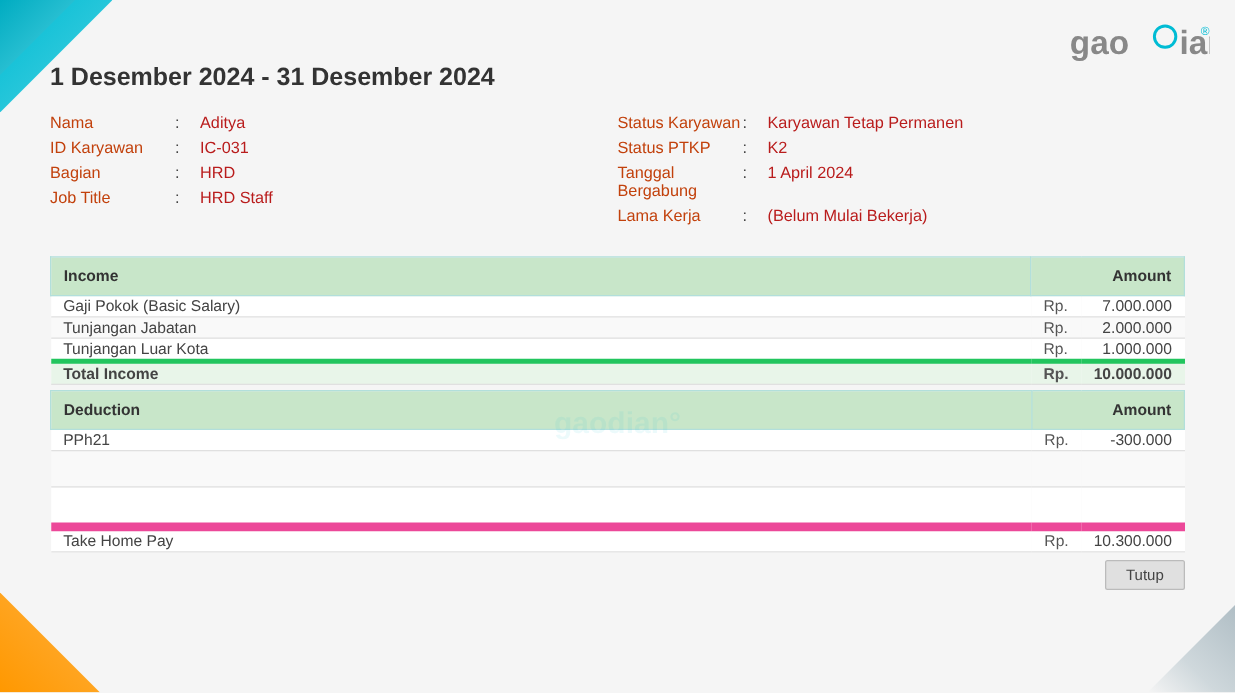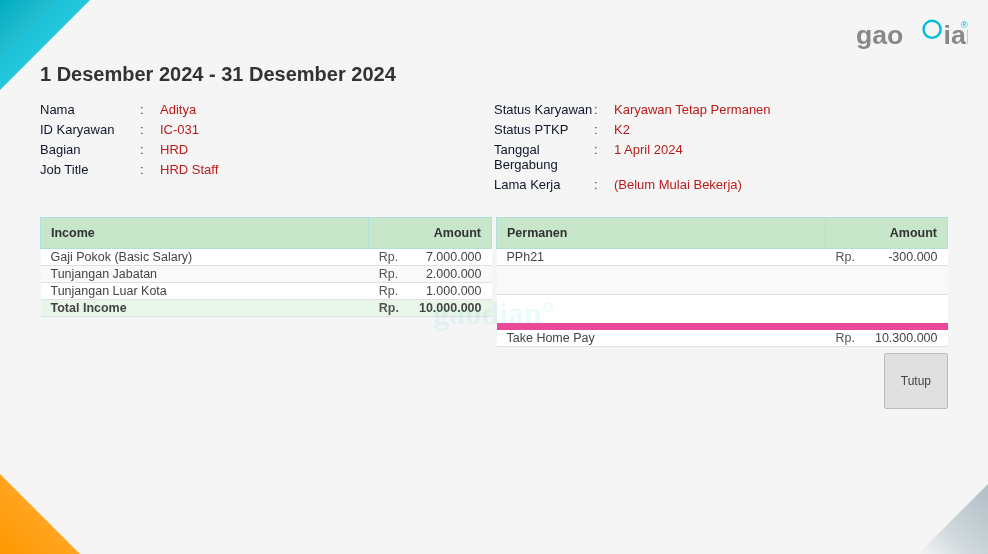--- a/index.html
+++ b/index.html
@@ -54,21 +54,21 @@
     }
 
     
     .logo-svg {
       height: 40px;
     }
 
     
     .main-content {
       position: absolute;
-      top: 63px; left: 40px; right: 40px;
+      top: 51px; left: 40px; right: 40px;
     }
 
     .date-title {
       font-size: 20px;
       font-weight: bold;
       color: #333;
       margin-bottom: 16px;
     }
 
     
@@ -84,37 +84,38 @@
 
     .info-row {
       display: flex;
       align-items: baseline;
       margin-bottom: 5px;
       font-size: 13px;
     }
 
     .info-label {
       width: 100px;
-      color: #0f172a;
+      color: #c2410c;
       flex-shrink: 0;
     }
 
     .info-colon {
       width: 20px;
       color: #444;
     }
 
     .info-value {
       color: #b91c1c;
     }
 
     
     .tables-section {
       display: flex;
       gap: 4px;
+      flex-direction: column;
     }
 
     .table-container {
       flex: 1;
     }
 
     table {
       width: 100%;
       border-collapse: collapse;
       font-size: 12.5px;
@@ -157,21 +158,21 @@
 
     .number-col {
       text-align: right;
       width: 80px;
     }
 
     
     .total-row td {
       background: #e8f5e9 !important;
       font-weight: bold;
-      border-top: 1px solid #22c55e;
+      border-top: 4px solid #22c55e;
     }
 
     .takehome-row td {
       background: #fff !important;
       font-weight: normal;
       border-top: 7px solid #ec4899;
     }
 
     
     .empty-row td {
@@ -182,45 +183,44 @@
     
     .tutup-btn {
       display: flex;
       justify-content: flex-end;
       margin-top: 6px;
     }
 
     .btn-tutup {
       background: #e0e0e0;
       border: 1px solid #bbb;
-      padding: 20px 16px;
+      padding: 4px 16px;
       font-size: 12px;
       cursor: pointer;
       color: #444;
       border-radius: 2px;
     }
 
     
     .tables-wrapper {
       position: relative;
     }
 
     .gaodian-watermark {
       position: absolute;
       top: 50%;
       left: 50%;
       transform: translate(-50%, -50%);
       opacity: 0.07;
       pointer-events: none;
       z-index: 10;
-      font-size: 32px;
+      font-size: 24px;
       font-weight: bold;
       color: #00bcd4;
       white-space: nowrap;
-      font-family: Liberation Serif, serif;
     }
   </style>
 </head>
 <body>
 
 <div class="corner-tl"></div>
 <div class="corner-tl-inner"></div>
 <div class="corner-bl"></div>
 <div class="corner-br"></div>
 
@@ -318,21 +318,21 @@
               <td class="number-col">10.000.000</td>
             </tr>
           </tbody>
         </table>
       </div>
 
       <div class="table-container">
         <table>
           <thead>
             <tr>
-              <th>Permanen</th>
+              <th>Deduction</th>
               <th colspan="2" class="amount-col">Amount</th>
             </tr>
           </thead>
           <tbody>
             <tr>
               <td>PPh21</td>
               <td class="rp-col">Rp.</td>
               <td class="number-col">-300.000</td>
             </tr>
             <tr class="empty-row">

